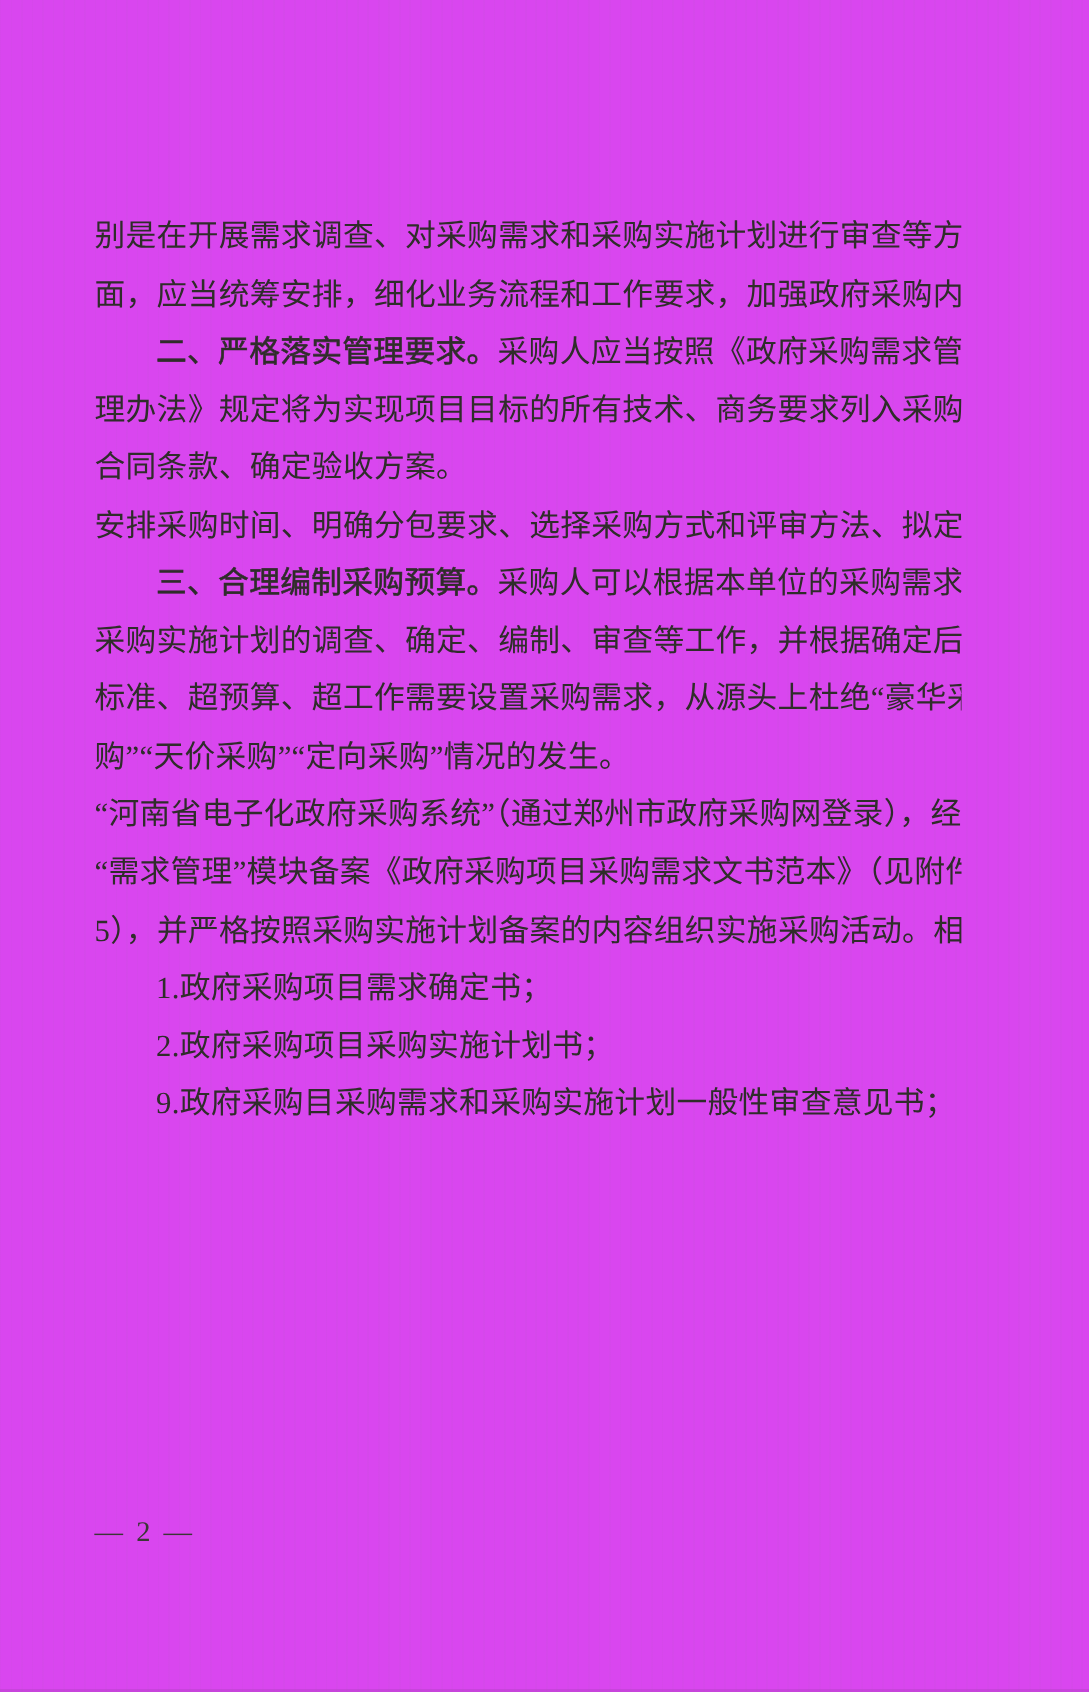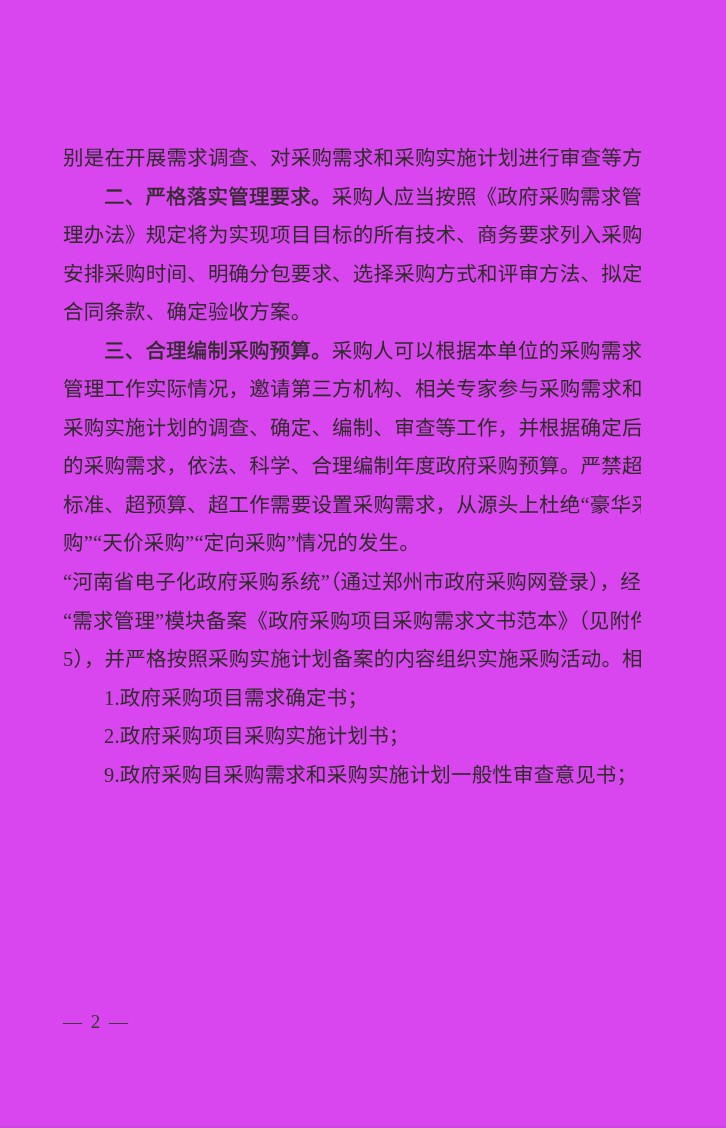--- a/index.html
+++ b/index.html
@@ -63,28 +63,27 @@
     letter-spacing: 2px;
     color: #3a3836;
   }
 </style>
 </head>
 <body>
 
 <div class="page">
   <div class="content" id="lines-host">
       <div class="line fill"><span>别是在开展需求调查、对采购需求和采购实施计划进行审查等方</span></div>
+      <div class="line fill"><span>面，应当统筹安排，细化业务流程和工作要求，加强政府采购内</span></div>
       <div class="line indent fill"><b class="heading">二、严格落实管理要求。</b><span>采购人应当按照《政府采购需求管</span></div>
       <div class="line fill"><span>理办法》规定将为实现项目目标的所有技术、商务要求列入采购</span></div>
+      <div class="line"><span>合同条款、确定验收方案。</span></div>
       <div class="line fill"><span>安排采购时间、明确分包要求、选择采购方式和评审方法、拟定</span></div>
-      <div class="line"><span>合同条款、确定验收方案。</span></div>
       <div class="line indent fill"><b class="heading">三、合理编制采购预算。</b><span>采购人可以根据本单位的采购需求</span></div>
-      <div class="line fill"><span>管理工作实际情况，邀请第三方机构、相关专家参与采购需求和</span></div>
       <div class="line fill"><span>采购实施计划的调查、确定、编制、审查等工作，并根据确定后</span></div>
-      <div class="line fill"><span>的采购需求，依法、科学、合理编制年度政府采购预算。严禁超</span></div>
       <div class="line fill"><span>标准、超预算、超工作需要设置采购需求，从源头上杜绝“豪华采</span></div>
       <div class="line"><span>购”“天价采购”“定向采购”情况的发生。</span></div>
       <div class="line fill"><span>“河南省电子化政府采购系统”（通过郑州市政府采购网登录），经</span></div>
       <div class="line fill"><span>“需求管理”模块备案《政府采购项目采购需求文书范本》（见附件</span></div>
       <div class="line fill"><span>5），并严格按照采购实施计划备案的内容组织实施采购活动。相</span></div>
       <div class="line indent"><span>1.政府采购项目需求确定书；</span></div>
       <div class="line indent"><span>2.政府采购项目采购实施计划书；</span></div>
       <div class="line indent"><span>9.政府采购目采购需求和采购实施计划一般性审查意见书；</span></div>
     </div>
   <div class="page-number">— 2 —</div>

